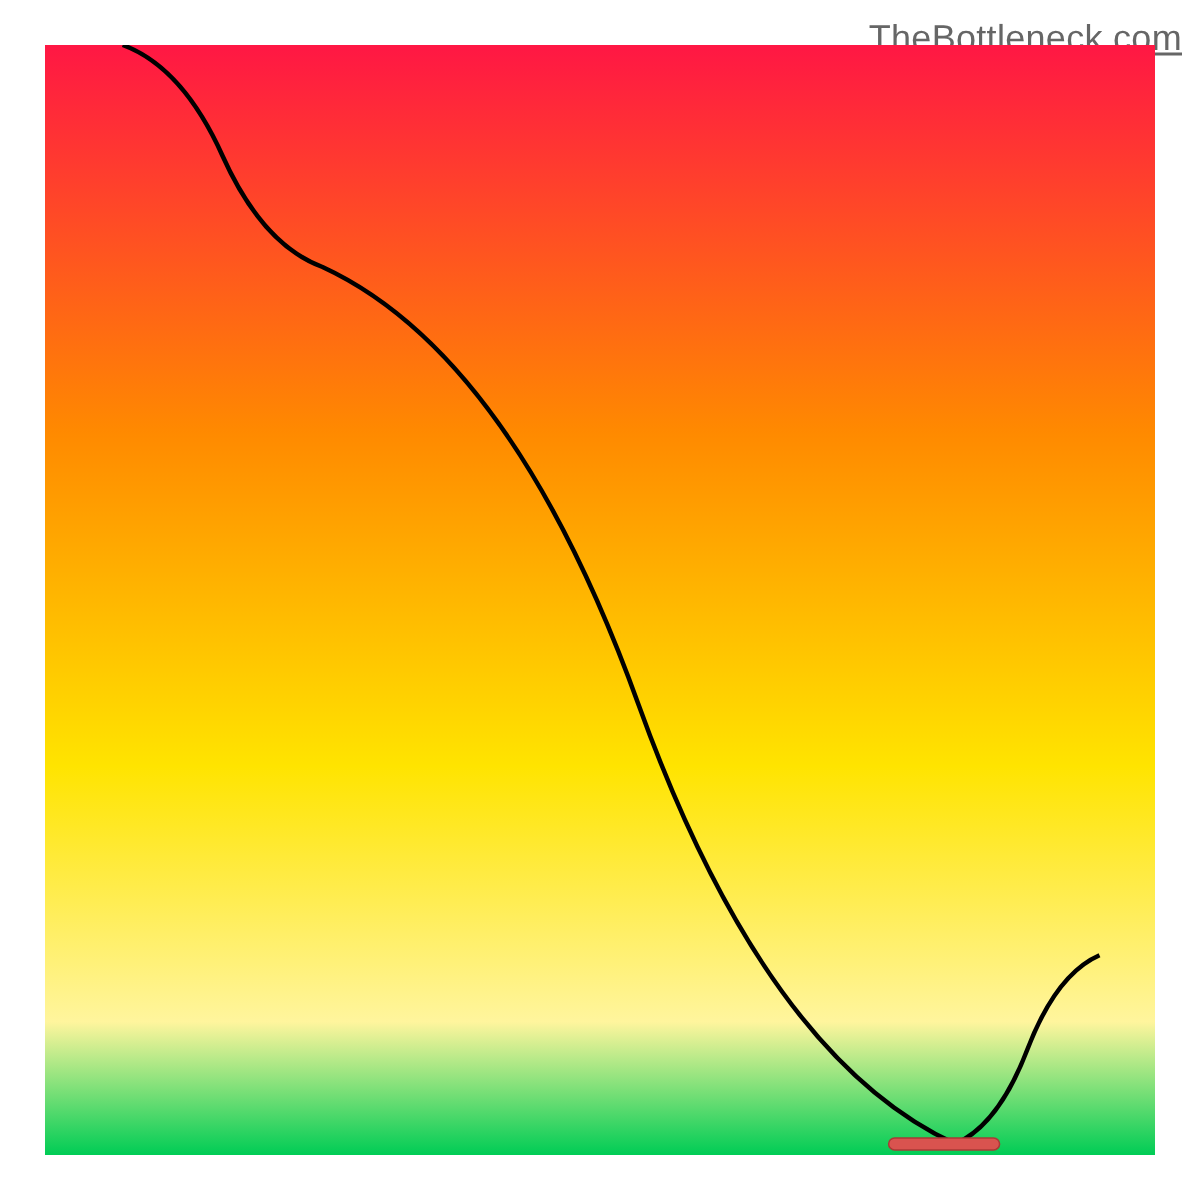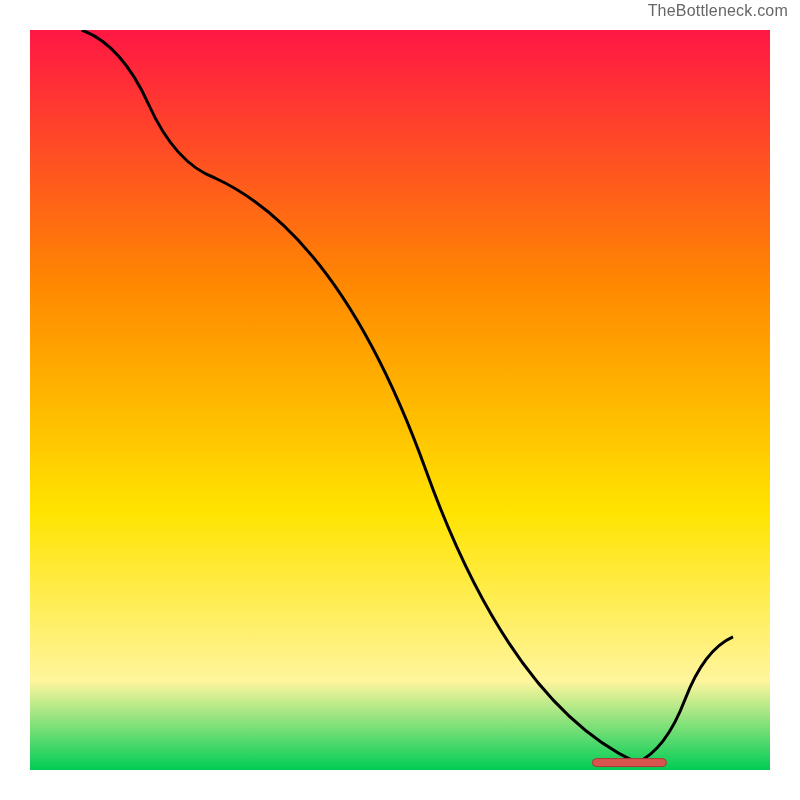--- a/index.html
+++ b/index.html
@@ -11,27 +11,28 @@
     font-family: Arial, Helvetica, sans-serif;
     overflow: hidden;
   }
   .canvas {
     position: relative;
     width: 800px;
     height: 800px;
   }
   .watermark {
     position: absolute;
-    top: 2px;
+    top: 12px;
     right: 12px;
     color: #666666;
-    font-size: 16px;
+    font-size: 24px;
     font-weight: 400;
     letter-spacing: 0.2px;
     user-select: none;
+    text-decoration: underline;
   }
   .plot {
     position: absolute;
     left: 30px;
     top: 30px;
     width: 740px;
     height: 740px;
   }
   .plot svg {
     display: block;

